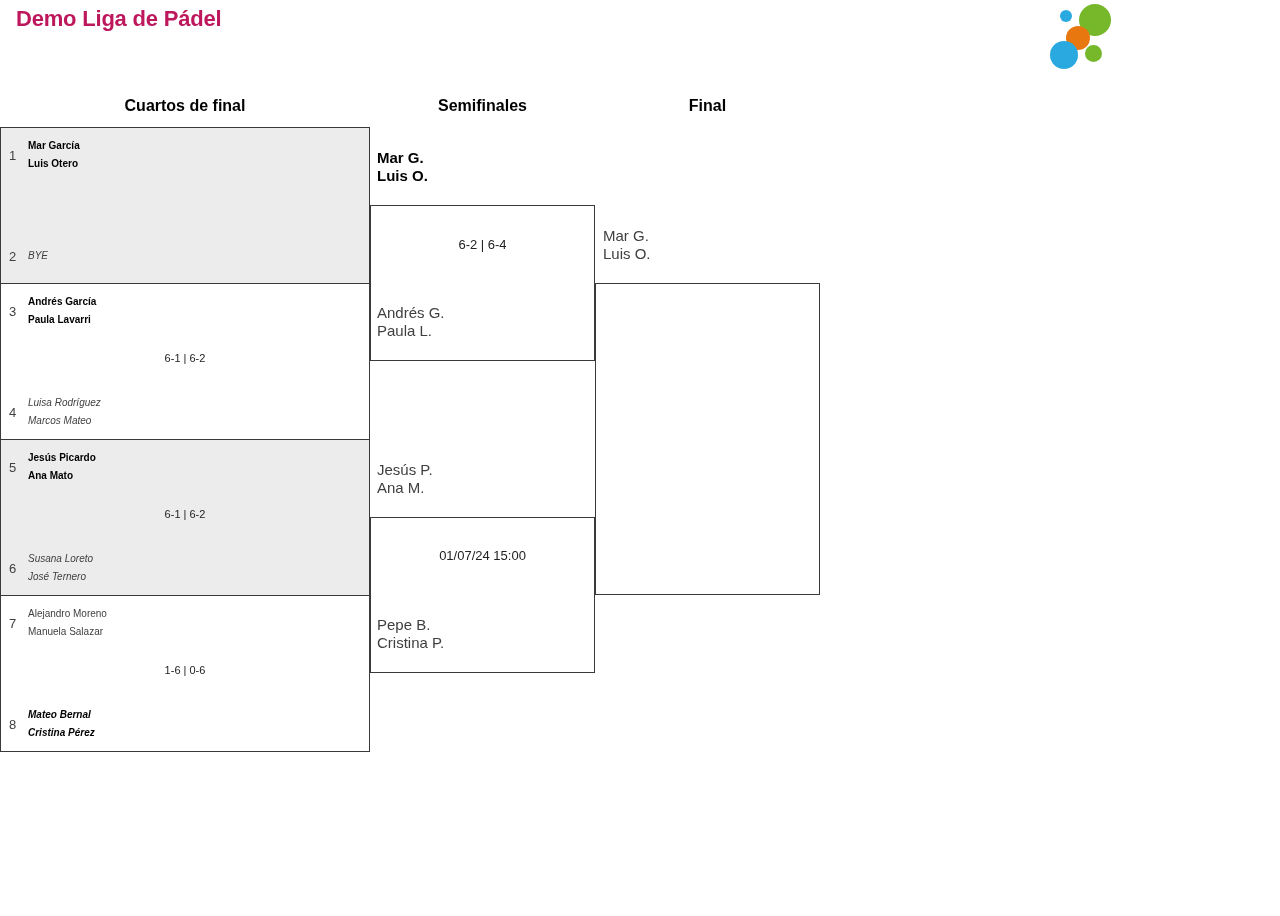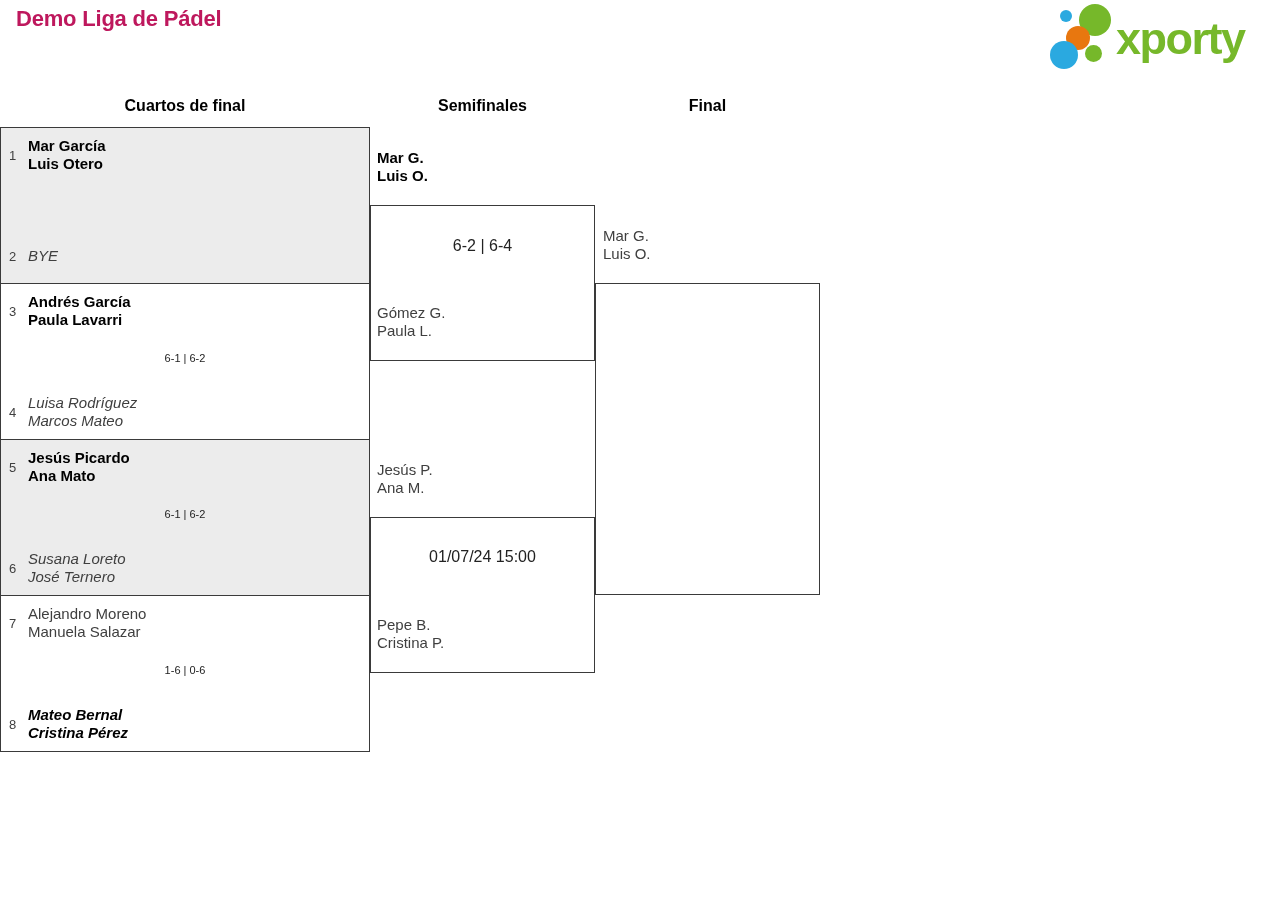--- a/index.html
+++ b/index.html
@@ -27,57 +27,56 @@
 
   
   .match { position:absolute; left:0; width:370px; height:157px; box-sizing:border-box;
            border:1px solid #3a3a3a; background:#fff; }
   .match.shaded { background:#ececec; }
   .trow { position:absolute; left:8px; display:flex; align-items:center; }
   .ttop { top:9px; }
   .tbottom { bottom:9px; }
   .seed { width:19px; font-size:13px; color:#3f3f3f; flex:0 0 19px; }
   .names { display:flex; flex-direction:column; justify-content:flex-start; height:36px;
-           font-size:15px; line-height:18px; color:#3f3f3f; }
+           font-size:10px; line-height:18px; color:#3f3f3f; }
   .tbottom .names { justify-content:center;font-style:italic; }
   .winner .names { font-weight:700; color:#000; }
   .qscore { position:absolute; left:0; top:68px; width:368px; text-align:center;
             font-size:11px; color:#222; }
 
   
   .obox { position:absolute; box-sizing:border-box; border:1px solid #3a3a3a; background:transparent; }
   .sf1 { left:370px; top:205px; width:225px; height:156px; }
   .sf2 { left:370px; top:517px; width:225px; height:156px; }
   .fin { left:595px; top:283px; width:225px; height:312px; }
 
   
   .adv { position:absolute; font-size:15px; line-height:18px; color:#3f3f3f; }
   .adv.winner { font-weight:700; color:#000; }
   .adv div { white-space:nowrap; }
 
   
   .oscore { position:absolute; left:370px; width:225px; text-align:center;
-            font-size:16px; color:#222; }
+            font-size:13px; color:#222; }
 </style>
 </head>
 <body>
 
 <div class="page">
 
   <div class="title">
     <div>Demo Liga de Pádel</div>
   </div>
 
   <div class="logo">
     <span class="dot dot-blue-small" style="background: rgb(42, 169, 224);"></span>
     <span class="dot dot-green-large" style="background: rgb(118, 184, 42);"></span>
     <span class="dot dot-orange" style="background: rgb(232, 119, 15);"></span>
     <span class="dot dot-blue-large" style="background: rgb(42, 169, 224);"></span>
     <span class="dot dot-green-small" style="background: rgb(118, 184, 42);"></span>
-    <span class="wordmark" style="color: rgb(118, 184, 42);">xporty</span>
   </div>
 
   <div class="round-header" style="left:0;width:370px">Cuartos de final</div>
   <div class="round-header" style="left:370px;width:225px">Semifinales</div>
   <div class="round-header" style="left:595px;width:225px">Final</div>
 
   <div class="match shaded" style="top:127px">
     <div class="trow ttop winner">
       <span class="seed">1</span>
       <span class="names">
@@ -151,21 +150,21 @@
 
   <div class="obox sf1"></div>
   <div class="obox sf2"></div>
   <div class="obox fin"></div>
 
   <div class="adv winner" style="left:377px;top:149px">
     <div>Mar G.</div>
     <div>Luis O.</div>
   </div>
   <div class="adv" style="left:377px;top:304px">
-    <div>Gómez G.</div>
+    <div>Andrés G.</div>
     <div>Paula L.</div>
   </div>
   <div class="oscore" style="top:237px">6-2 | 6-4</div>
 
   <div class="adv" style="left:377px;top:461px">
     <div>Jesús P.</div>
     <div>Ana M.</div>
   </div>
   <div class="adv" style="left:377px;top:616px">
     <div>Pepe B.</div>

